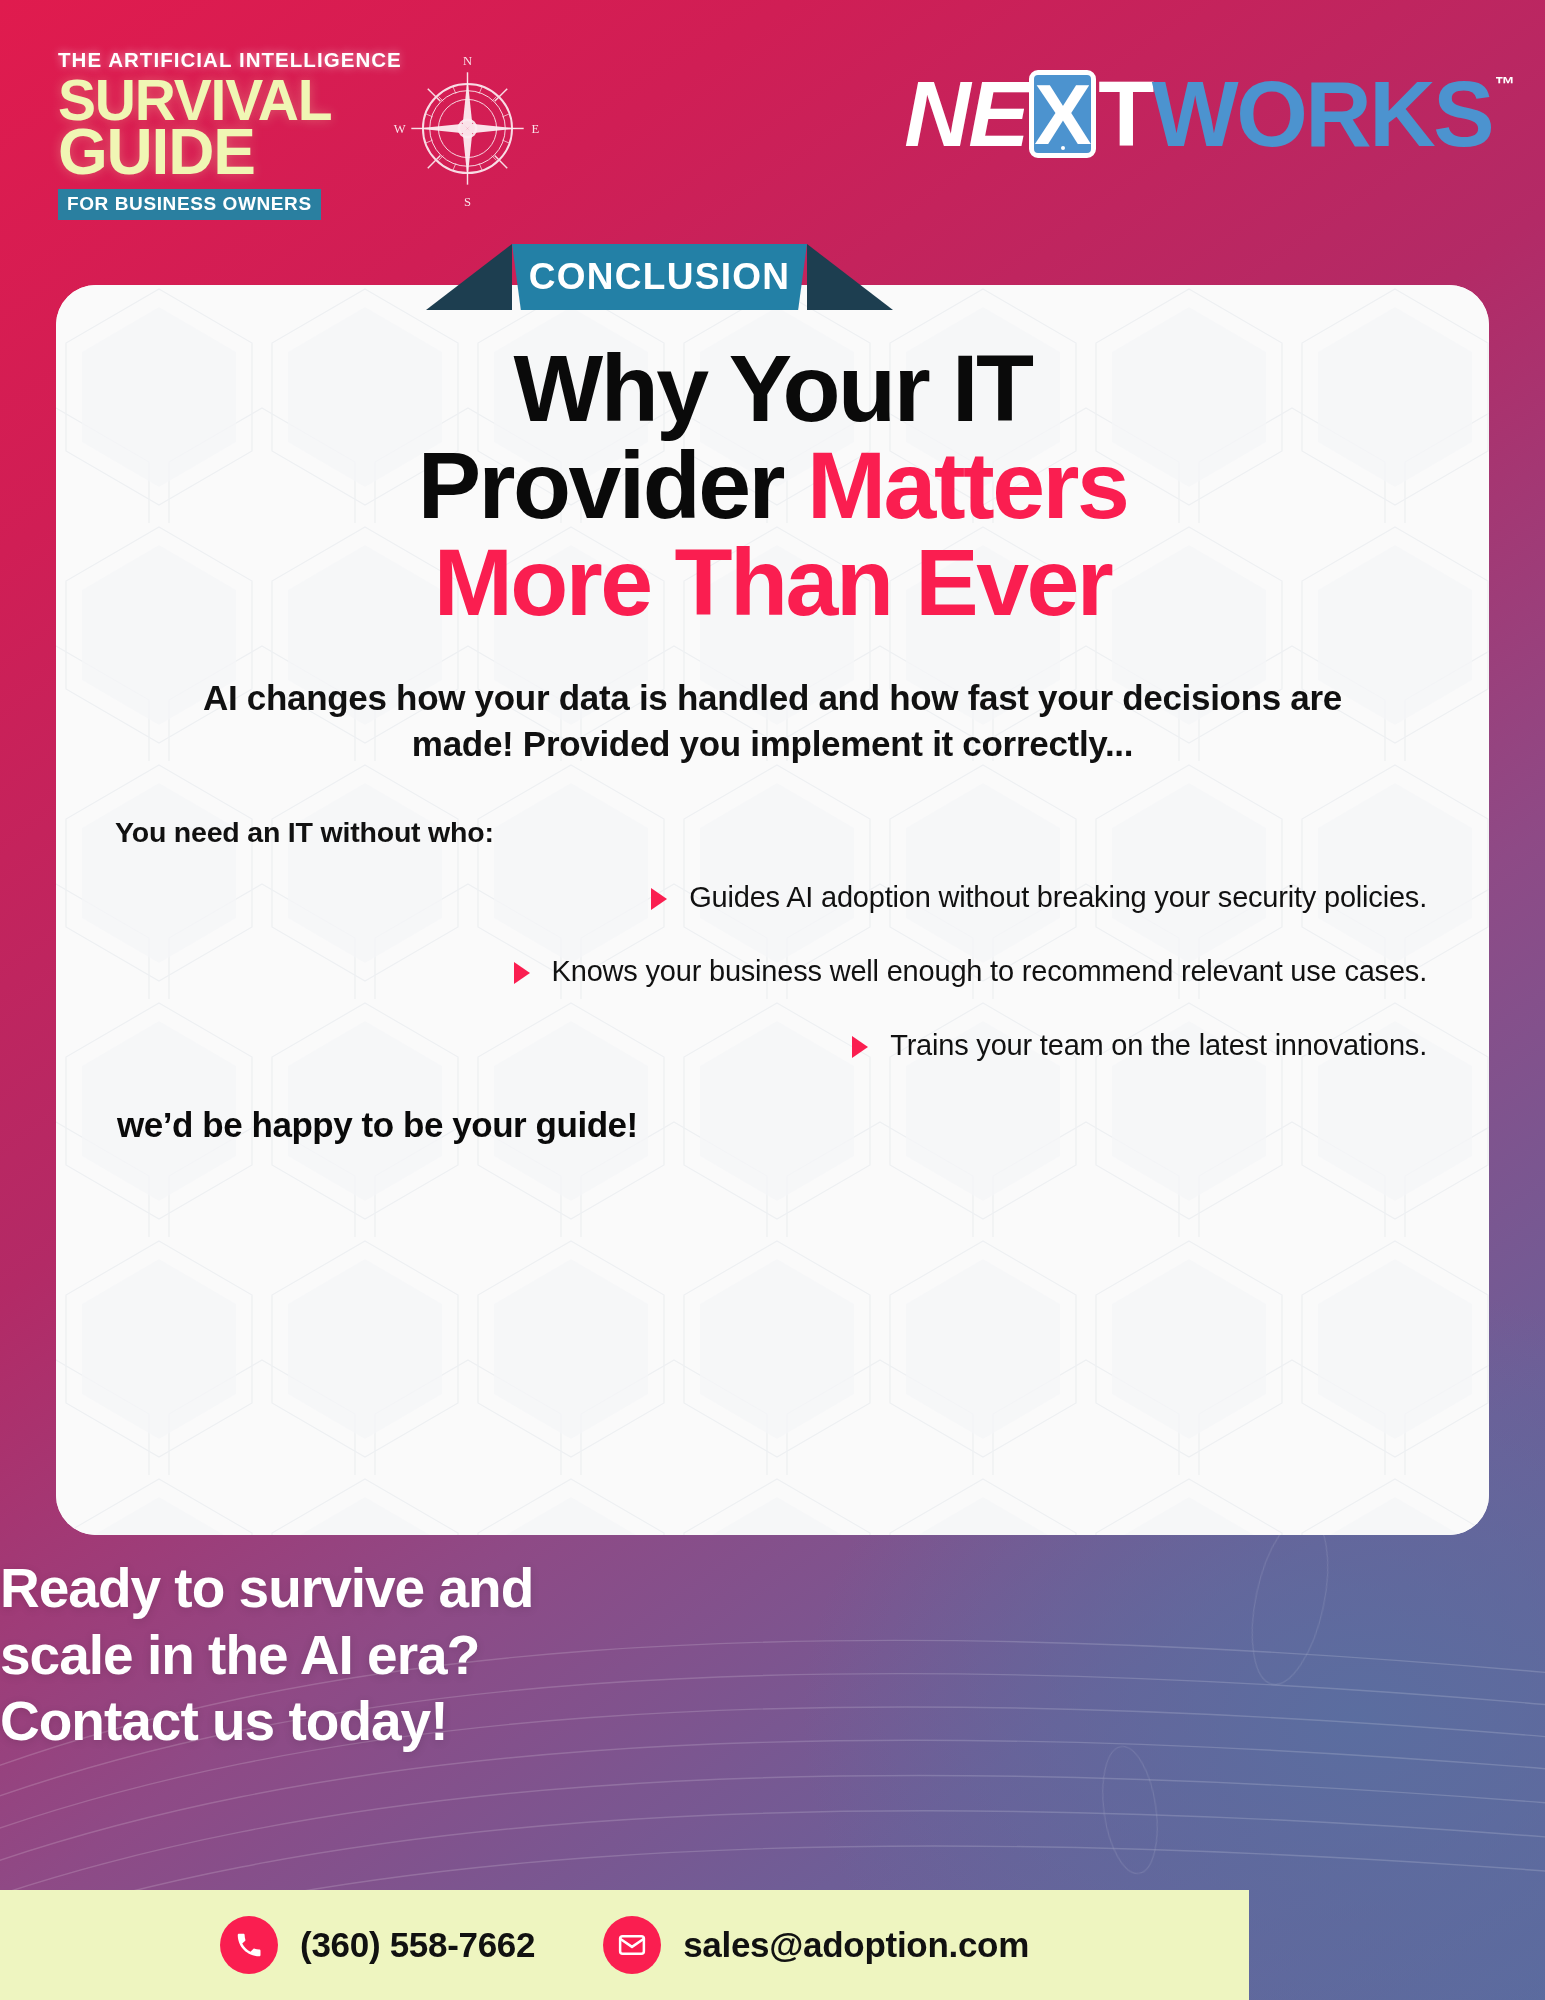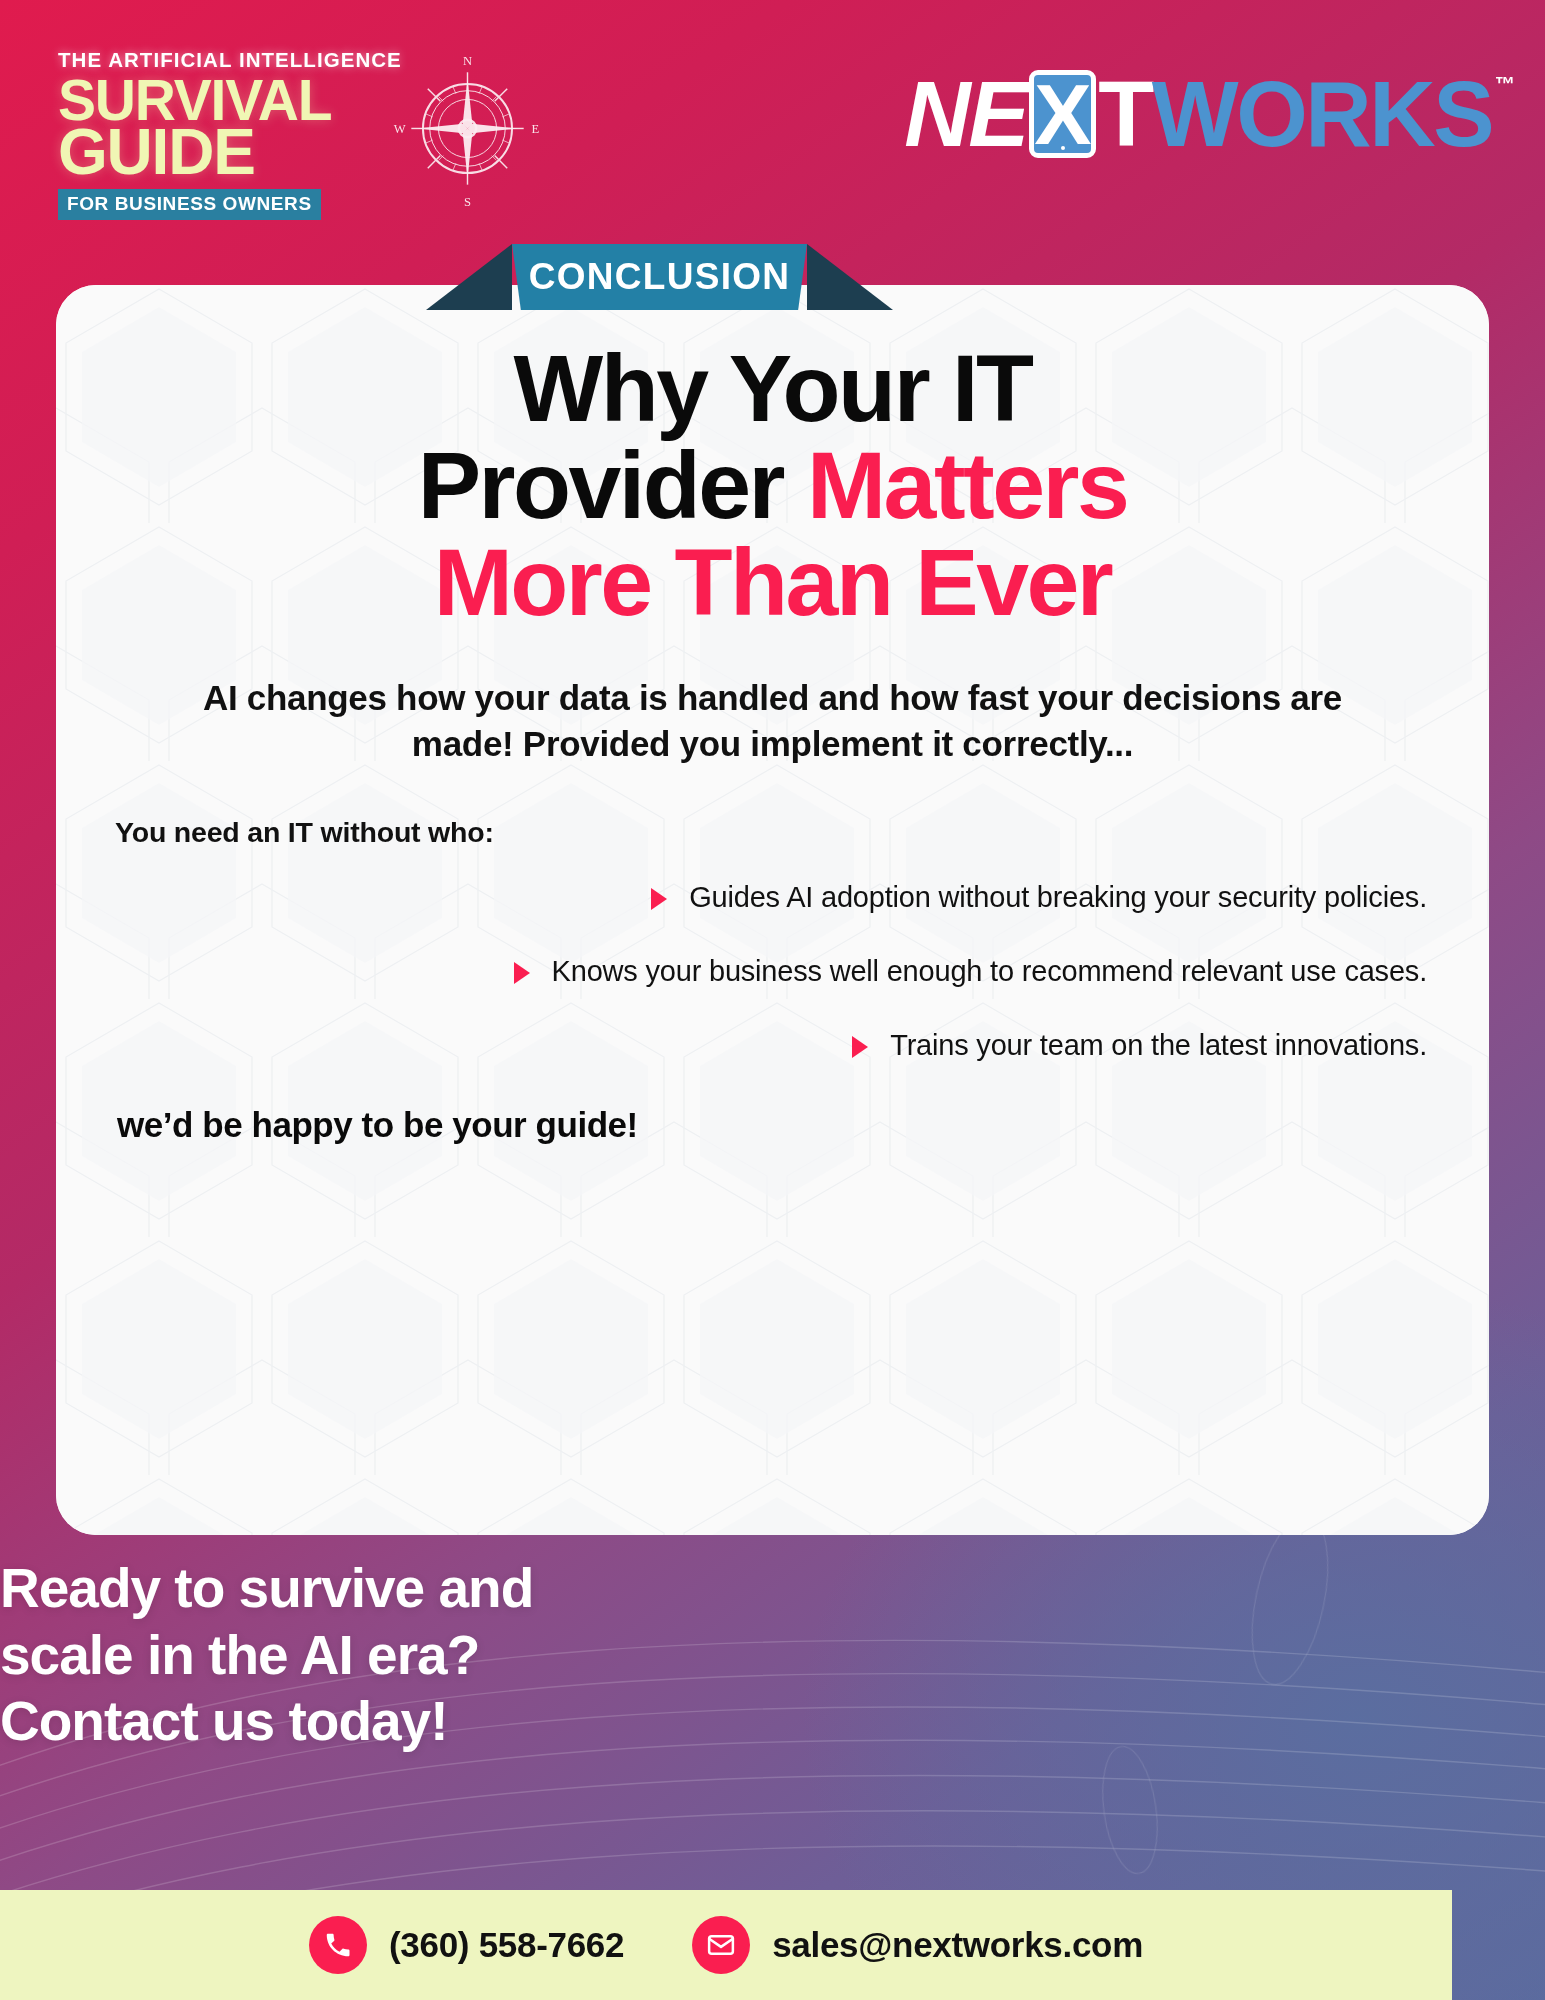--- a/index.html
+++ b/index.html
@@ -151,21 +151,21 @@
   #cta {
     position:absolute; left:0; top:1555px; width:1375px;
     text-align:left; z-index:5;
     color:#fff; font-size:55px; font-weight:800;
     line-height:1.21; letter-spacing:-1px;
     text-shadow:0 2px 10px rgba(0,0,0,.12);
   }
 
   
   #footer {
-    position:absolute; left:0; bottom:0; width:1452px; height:110px;
+    position:absolute; left:0; bottom:0; width:1249px; height:110px;
     background:#EEF5C0; z-index:7;
     display:flex; align-items:center; justify-content:center; gap:68px;
   }
   .contact { display:flex; align-items:center; }
   .c-icon {
     width:58px; height:58px; border-radius:50%;
     background:#FA1E50; color:#fff;
     display:flex; align-items:center; justify-content:center;
     margin-right:22px; flex:0 0 auto;
   }
@@ -337,17 +337,17 @@
       </span>
       <span class="c-txt">(360) 558-7662</span>
     </div>
     <div class="contact">
       <span class="c-icon">
         <svg width="30" height="30" viewBox="0 0 24 24" fill="none" stroke="#ffffff" stroke-width="2" stroke-linecap="round" stroke-linejoin="round">
           <rect x="2.5" y="5" width="19" height="14" rx="2"></rect>
           <path d="M2.5 7l9.5 6.5L21.5 7"></path>
         </svg>
       </span>
-      <span class="c-txt">sales@nextworks.com</span>
+      <span class="c-txt">sales@adoption.com</span>
     </div>
   </div>
 
 </div>
 
 </body></html>

